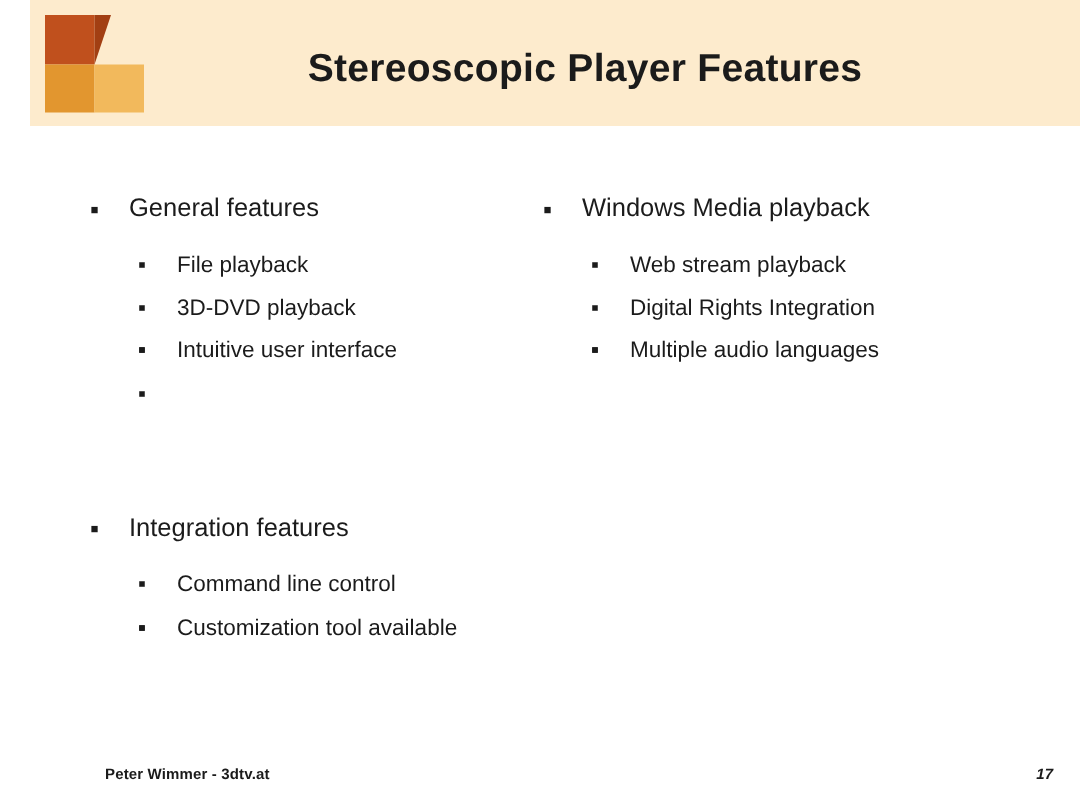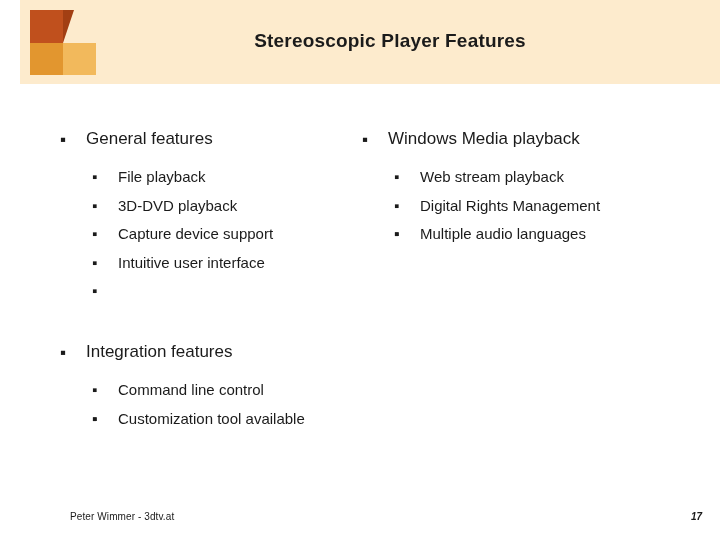--- a/index.html
+++ b/index.html
@@ -75,21 +75,21 @@
     width: 33px;
     height: 32px;
     background: #f2b95c;
   }
   .title {
     position: absolute;
     left: 110px;
     top: 30px;
     width: 560px;
     text-align: center;
-    font-size: 19px;
+    font-size: 26px;
     font-weight: bold;
     color: #1b1b1b;
     letter-spacing: 0.2px;
   }
   
   .content {
     position: absolute;
     left: 0;
     top: 84px;
     width: 720px;
@@ -152,21 +152,21 @@
     font-size: 15px;
     color: #1b1b1b;
     line-height: 28.5px;
   }
   
   .footer-left {
     position: absolute;
     left: 22px;
     top: 511px;
     font-size: 10px;
-    font-weight: normal;
+    font-weight: bold;
     color: #1b1b1b;
     letter-spacing: 0.1px;
     padding-left: 48px;
   }
   .footer-right {
     position: absolute;
     right: 18px;
     top: 511px;
     font-size: 10px;
     font-weight: bold;
@@ -202,21 +202,20 @@
         <div class="l2">
           <span class="bullet">▪</span>
           <span>File playback</span>
         </div>
         <div class="l2">
           <span class="bullet">▪</span>
           <span>3D-DVD playback</span>
         </div>
         <div class="l2">
           <span class="bullet">▪</span>
-          <span>Capture device support</span>
         </div>
         <div class="l2">
           <span class="bullet">▪</span>
           <span>Intuitive user interface</span>
         </div>
         <div class="l2">
           <span class="bullet">▪</span>
         </div>
       </div>
     </div>
@@ -226,21 +225,21 @@
         <span class="bullet">▪</span>
         <span>Windows Media playback</span>
       </div>
       <div class="l2-list">
         <div class="l2">
           <span class="bullet">▪</span>
           <span>Web stream playback</span>
         </div>
         <div class="l2">
           <span class="bullet">▪</span>
-          <span>Digital Rights Management</span>
+          <span>Digital Rights Integration</span>
         </div>
         <div class="l2">
           <span class="bullet">▪</span>
         </div>
         <div class="l2">
           <span class="bullet">▪</span>
           <span>Multiple audio languages</span>
         </div>
       </div>
     </div>

